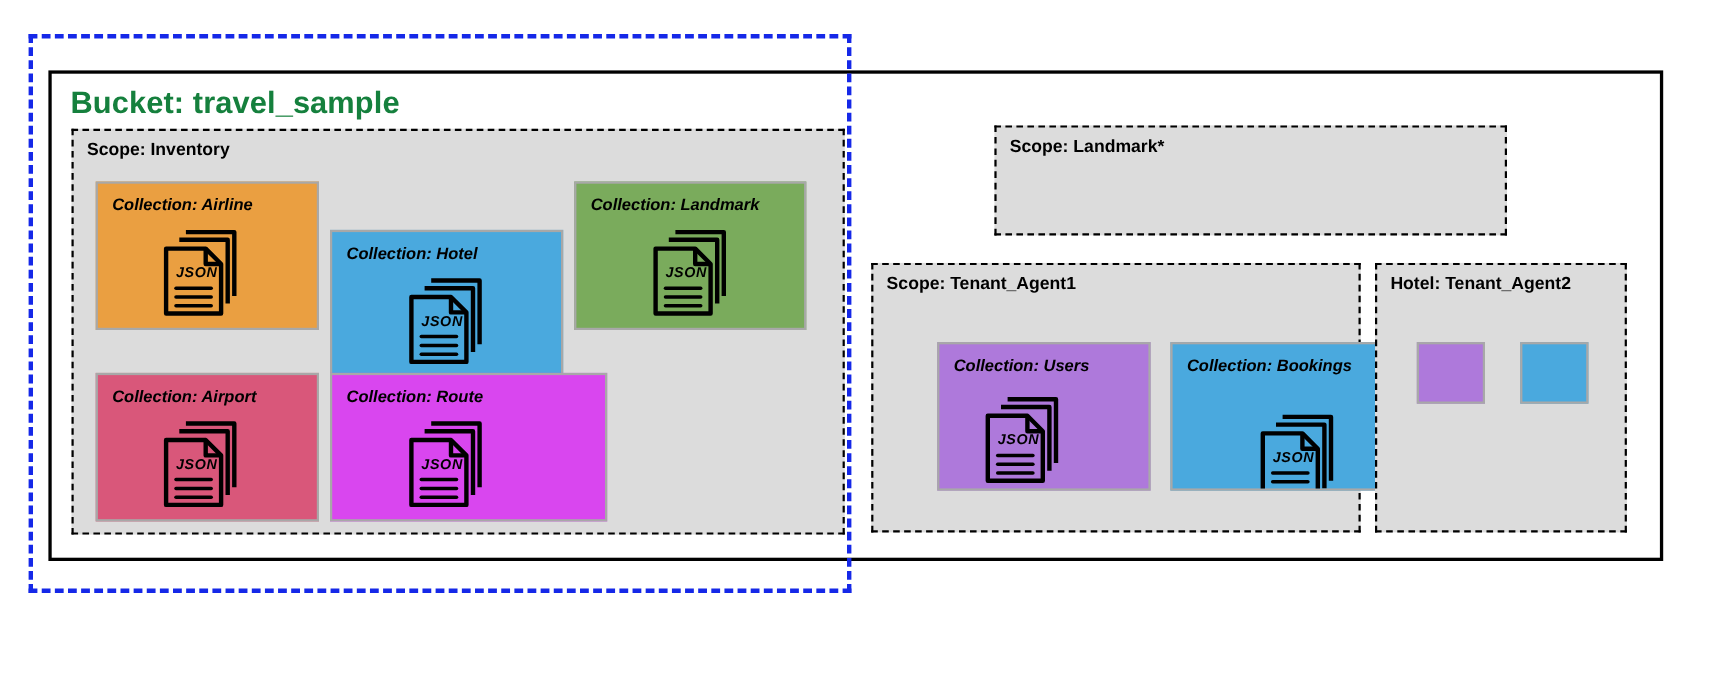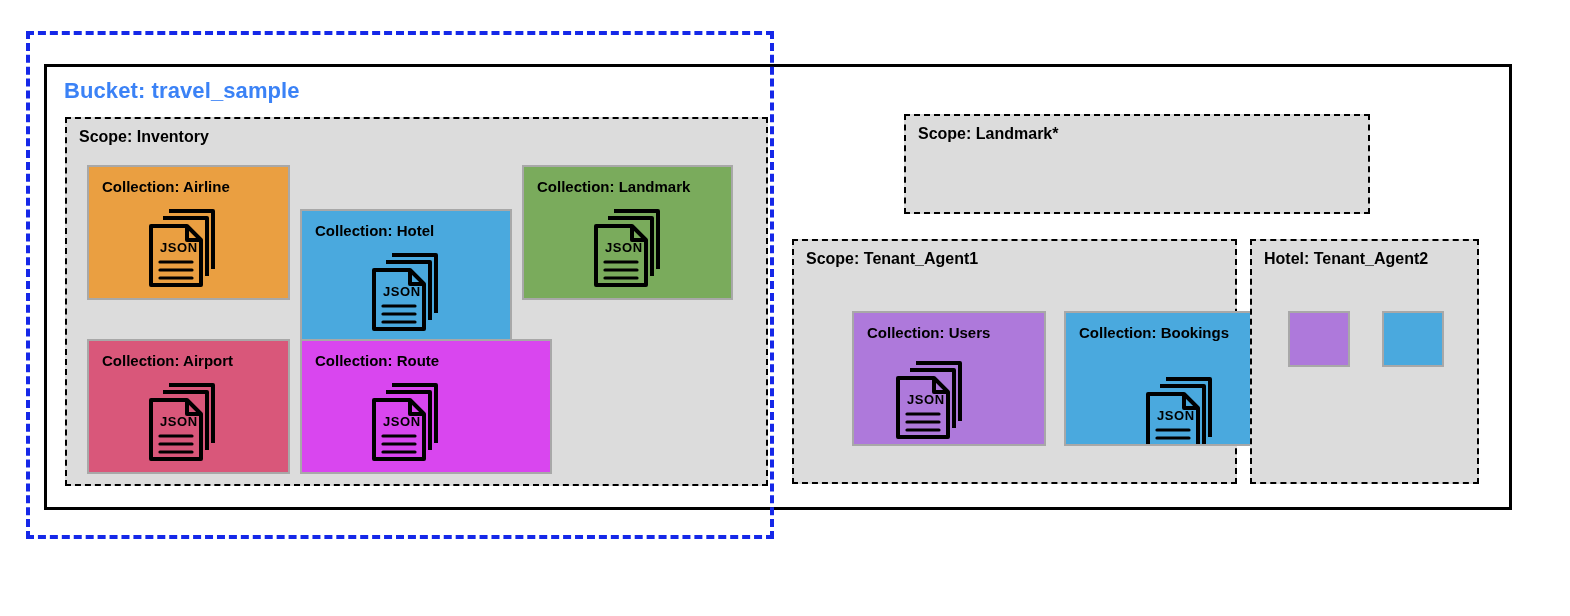--- a/index.html
+++ b/index.html
@@ -41,23 +41,23 @@
     height: 446px;
     border: 3px solid #000000;
     box-sizing: border-box;
     background: #ffffff;
     z-index: 1;
   }
   .bucket-title {
     position: absolute;
     left: 17px;
     top: 11px;
-    font-size: 22px;
+    font-size: 28px;
     font-weight: bold;
-    color: #3b82f6;
+    color: #15803d;
     letter-spacing: 0.1px;
     white-space: nowrap;
   }
 
   
   .scope {
     position: absolute;
     background: #dcdcdc;
     border: 2px dashed #000000;
     box-sizing: border-box;
@@ -76,20 +76,21 @@
   #scope-default   { left: 857px; top: 47px;  width: 466px; height: 100px; }
   #scope-tenant1   { left: 745px; top: 172px; width: 445px; height: 245px; padding-left: 27px; }
   #scope-tenant2   { left: 1203px;top: 172px; width: 229px; height: 245px; }
 
   
   .collection {
     position: absolute;
     border: 2px solid #a8a8a8;
     box-sizing: border-box;
     overflow: hidden;
+    font-style: italic;
   }
   .collection-label {
     position: absolute;
     left: 13px;
     top: 10px;
     right: 8px;
     font-size: 15px;
     font-weight: bold;
     color: #000000;
     line-height: 1.32;

